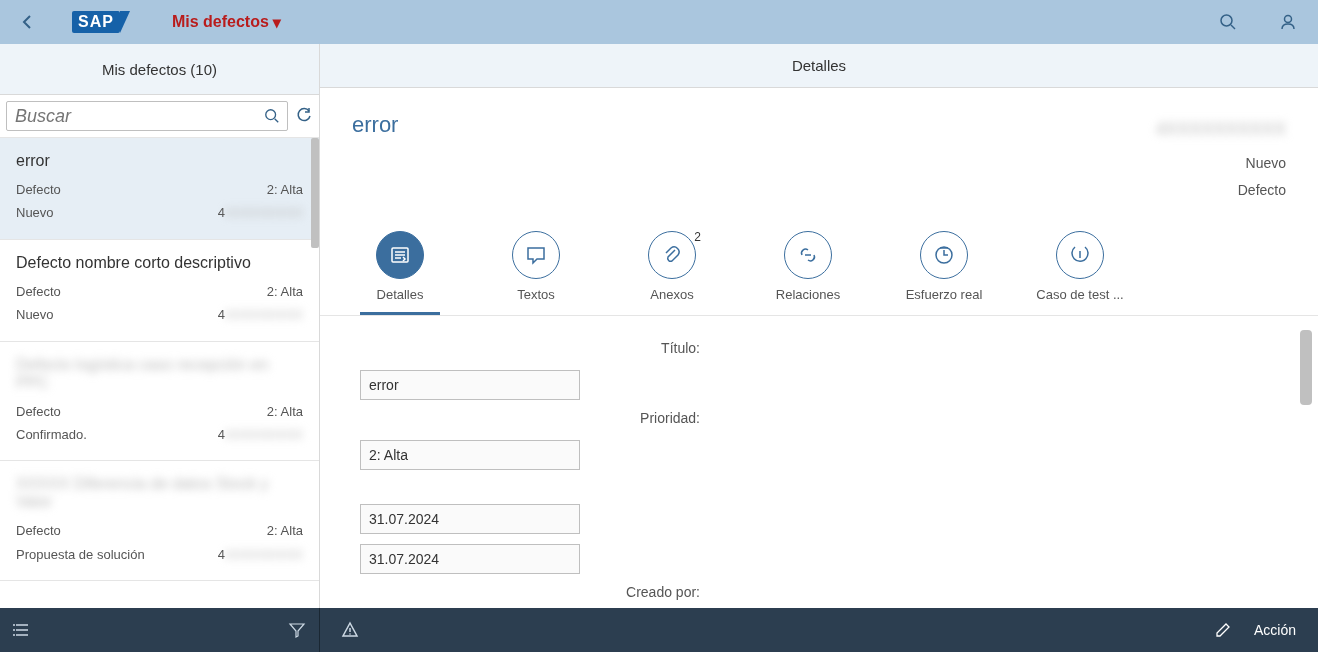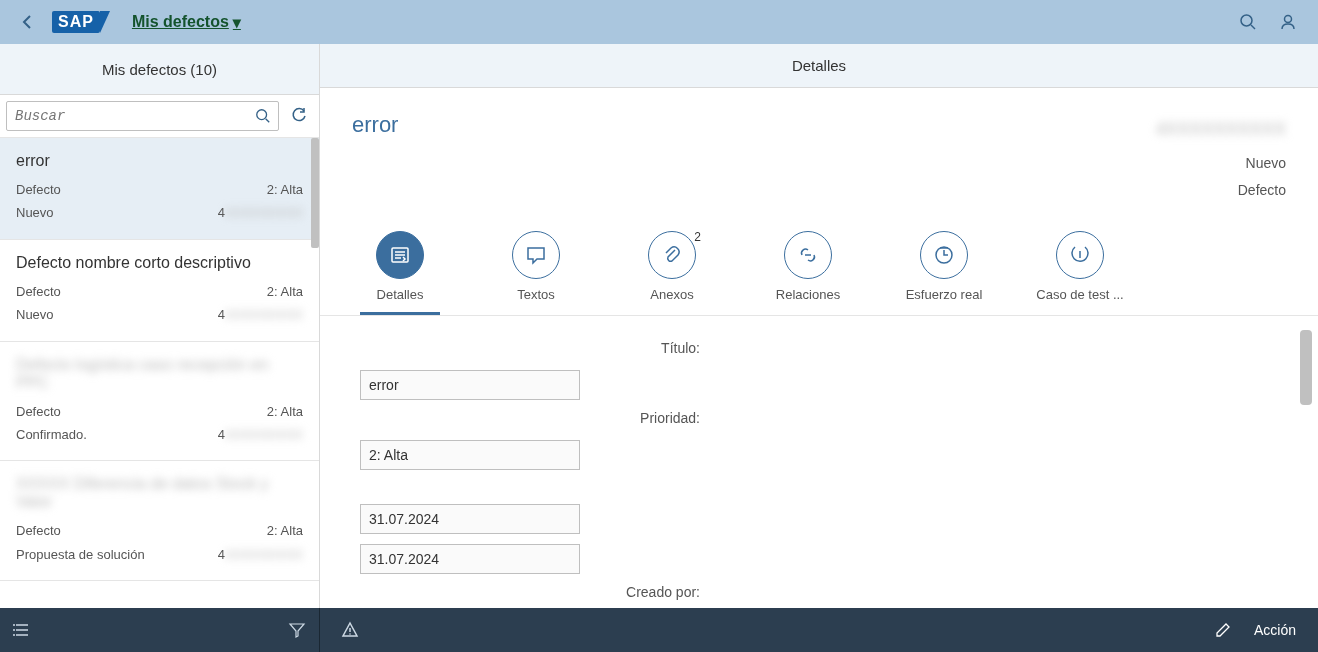--- a/index.html
+++ b/index.html
@@ -1,29 +1,29 @@
 <!DOCTYPE html>
 <html><head>
 <meta charset="utf-8">
 <style>
 *{margin:0;padding:0;box-sizing:border-box;font-family:Arial,sans-serif;}
 body{width:1318px;height:652px;overflow:hidden;background:#fff;display:flex;flex-direction:column;}
-.shell-header{height:44px;background:#aac6de;display:flex;align-items:center;padding:0 12px;color:#346187;}
+.shell-header{height:44px;background:#aac6de;display:flex;align-items:center;padding:0 12px;color:#346187;gap:20px;}
 .back-btn{width:32px;height:32px;display:flex;align-items:center;justify-content:center;cursor:pointer;}
 .sap-logo{margin:0 8px;font-weight:bold;color:#fff;background:#1661a8;padding:2px 6px;border-radius:2px;font-size:16px;letter-spacing:1px;position:relative;}
 .sap-logo::after{content:"";position:absolute;right:-10px;top:0;border-left:10px solid #1661a8;border-top:0;border-bottom:22px solid transparent;}
-.nav-title{margin-left:24px;font-size:16px;color:#14532d;font-weight:bold;cursor:pointer;display:flex;align-items:center;gap:4px;text-decoration:underline;}
+.nav-title{margin-left:24px;font-size:16px;color:#b91c1c;font-weight:bold;cursor:pointer;display:flex;align-items:center;gap:4px;}
 .flex-spacer{flex:1;}
 .shell-icon{width:36px;height:36px;display:flex;align-items:center;justify-content:center;margin-left:4px;cursor:pointer;color:#346187;}
 .content{flex:1;display:flex;overflow:hidden;}
 .master{width:320px;border-right:1px solid #d9d9d9;display:flex;flex-direction:column;background:#fff;}
 .master-header{height:51px;display:flex;align-items:center;justify-content:center;font-size:15px;color:#333;background:#eef4f9;border-bottom:1px solid #d9d9d9;}
 .search-row{display:flex;align-items:center;padding:6px;border-bottom:1px solid #e5e5e5;gap:6px;}
 .search-wrap{flex:1;border:1px solid #bfbfbf;background:#fff;display:flex;align-items:center;height:30px;border-radius:2px;}
-.search-wrap input{flex:1;border:none;outline:none;padding:0 8px;font-size:14px;font-style:italic;color:#701a75;font-family:Liberation Mono, monospace;}
+.search-wrap input{flex:1;border:none;outline:none;padding:0 8px;font-size:18px;font-style:italic;color:#701a75;}
 .search-wrap .sicon{width:30px;display:flex;align-items:center;justify-content:center;color:#346187;}
 .refresh-btn{width:28px;height:28px;display:flex;align-items:center;justify-content:center;color:#346187;cursor:pointer;}
 .list{flex:1;overflow-y:auto;position:relative;}
 .list-scroll-ind{position:absolute;right:0;top:0;width:8px;height:110px;background:#c0c0c0;border-radius:2px;}
 .item{padding:14px 16px;border-bottom:1px solid #e5e5e5;cursor:pointer;}
 .item.selected{background:#e6eef5;}
 .item-title{font-size:16px;color:#333;margin-bottom:8px;}
 .item-row{display:flex;justify-content:space-between;font-size:13px;color:#555;line-height:1.8;}
 .blurred{filter:blur(4px);color:#bbb;}
 .detail{flex:1;display:flex;flex-direction:column;overflow:hidden;}

